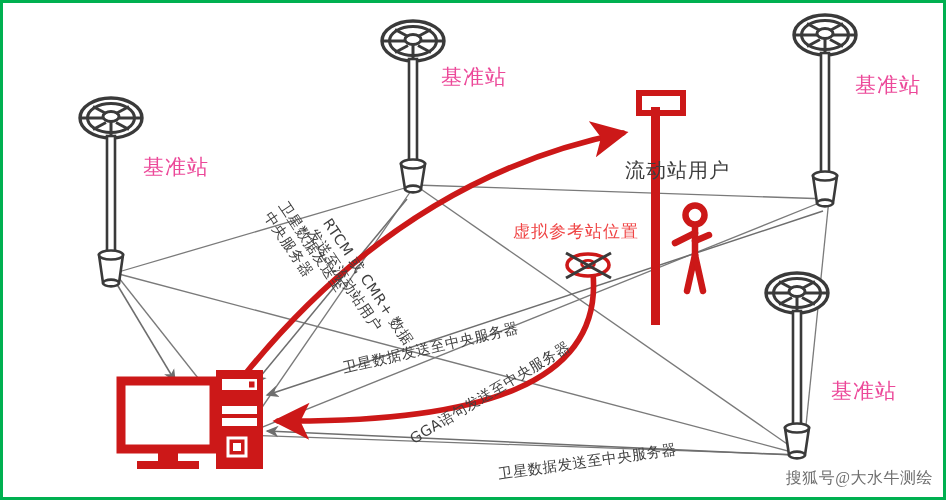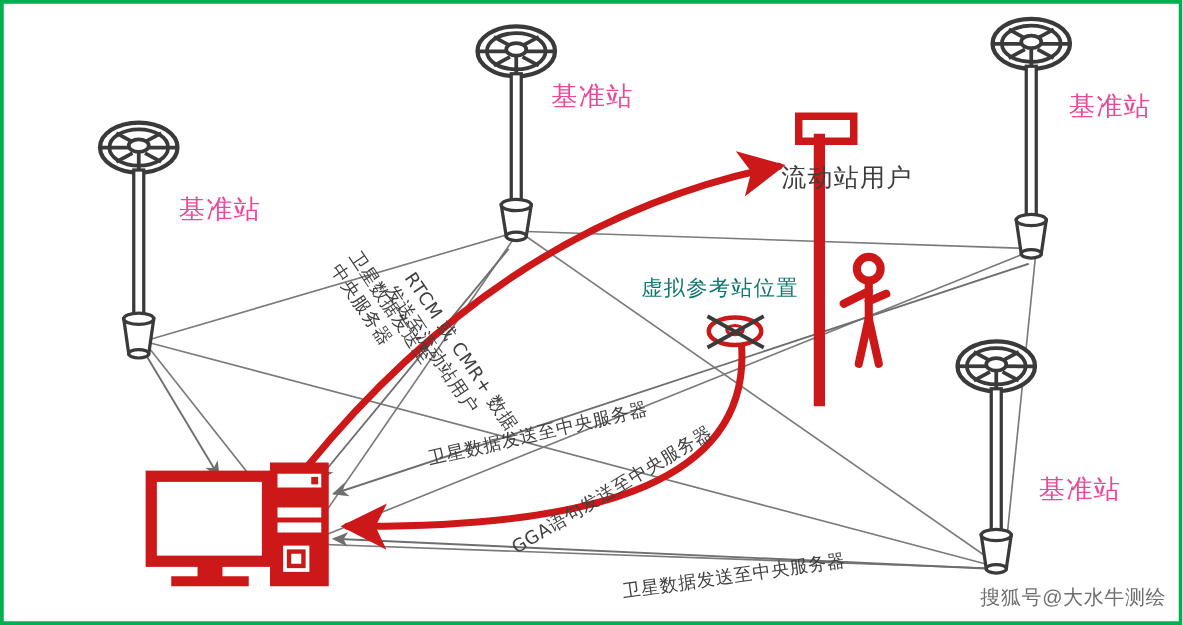--- a/index.html
+++ b/index.html
@@ -16,30 +16,30 @@
   .lbl{
     position:absolute;
     color:#3a3a3a;
     white-space:nowrap;
     font-family:"DejaVu Sans","Liberation Sans",sans-serif;
     line-height:1.18;
     pointer-events:none;
   }
   .station-lbl{font-size:21px;letter-spacing:1px;color:#ec4899;}
   .rover-lbl{font-size:20px;letter-spacing:1px;color:#3d3d3d;}
-  .vrs-lbl{font-size:17px;letter-spacing:1px;color:#0f766e;}
+  .vrs-lbl{font-size:17px;letter-spacing:1px;color:#ef4444;}
   .flow-lbl{
     font-size:14.5px;color:#3f3f3f;letter-spacing:0.5px;
     transform-origin:0 0;
   }
   .flow-lbl.two-line{white-space:pre;line-height:1.25;}
   .watermark{
     position:absolute;right:10px;bottom:8px;
     font-size:16px;color:#6e6e6e;letter-spacing:0.5px;
-    font-family:Liberation Sans, sans-serif;
+    font-family:Liberation Serif, serif;
   }
 </style>
 </head>
 <body>
 
 <div id="page">
 
   <svg id="canvas" viewBox="0 0 940 494">
     <defs>
       <marker id="grayArrow" markerWidth="9" markerHeight="9" refX="7.6" refY="4.5" orient="auto" markerUnits="strokeWidth">
@@ -165,21 +165,21 @@
   </svg>
 
   <div class="lbl station-lbl" style="left:140px;top:152px;">基准站</div>
 
   <div class="lbl station-lbl" style="left:438px;top:62px;">基准站</div>
 
   <div class="lbl station-lbl" style="left:852px;top:70px;">基准站</div>
 
   <div class="lbl station-lbl" style="left:828px;top:376px;">基准站</div>
 
-  <div class="lbl rover-lbl" style="left:622px;top:128px;">流动站用户</div>
+  <div class="lbl rover-lbl" style="left:622px;top:156px;">流动站用户</div>
 
   <div class="lbl vrs-lbl" style="left:510px;top:218px;">虚拟参考站位置</div>
 
   <div class="lbl flow-lbl two-line" style="left:287px;top:195px;transform:rotate(56deg);">卫星数据发送至
 中央服务器</div>
 
   <div class="lbl flow-lbl two-line" style="left:331px;top:212px;transform:rotate(56deg);">RTCM 或 CMR+ 数据
 发送至流动站用户</div>
 
   <div class="lbl flow-lbl" style="left:338px;top:357px;transform:rotate(-13deg);">卫星数据发送至中央服务器</div>

